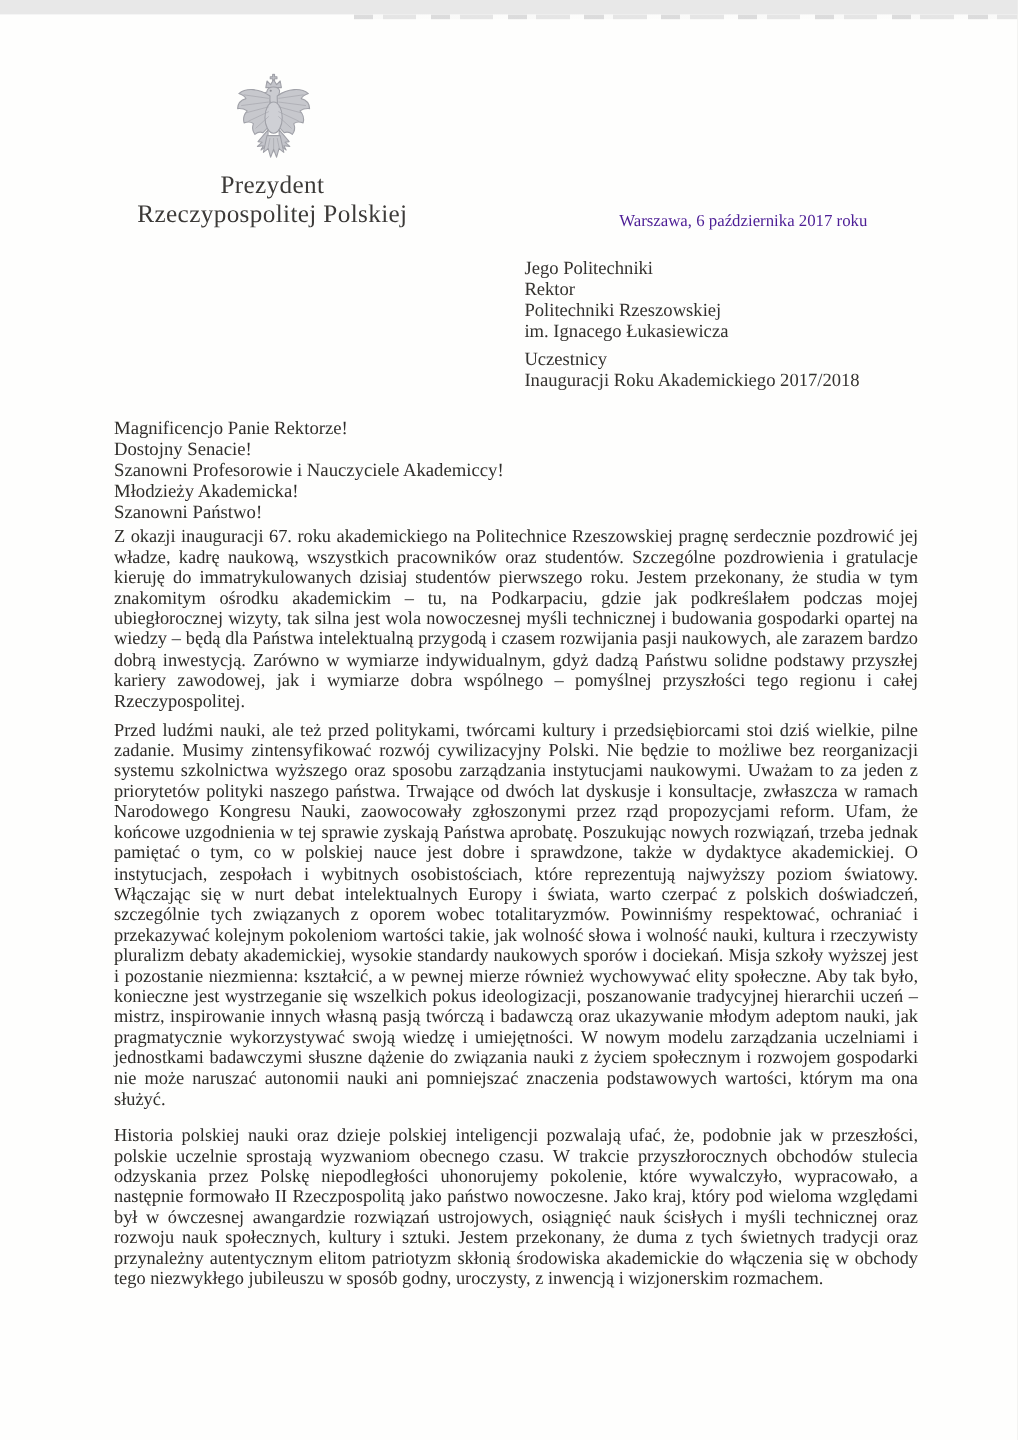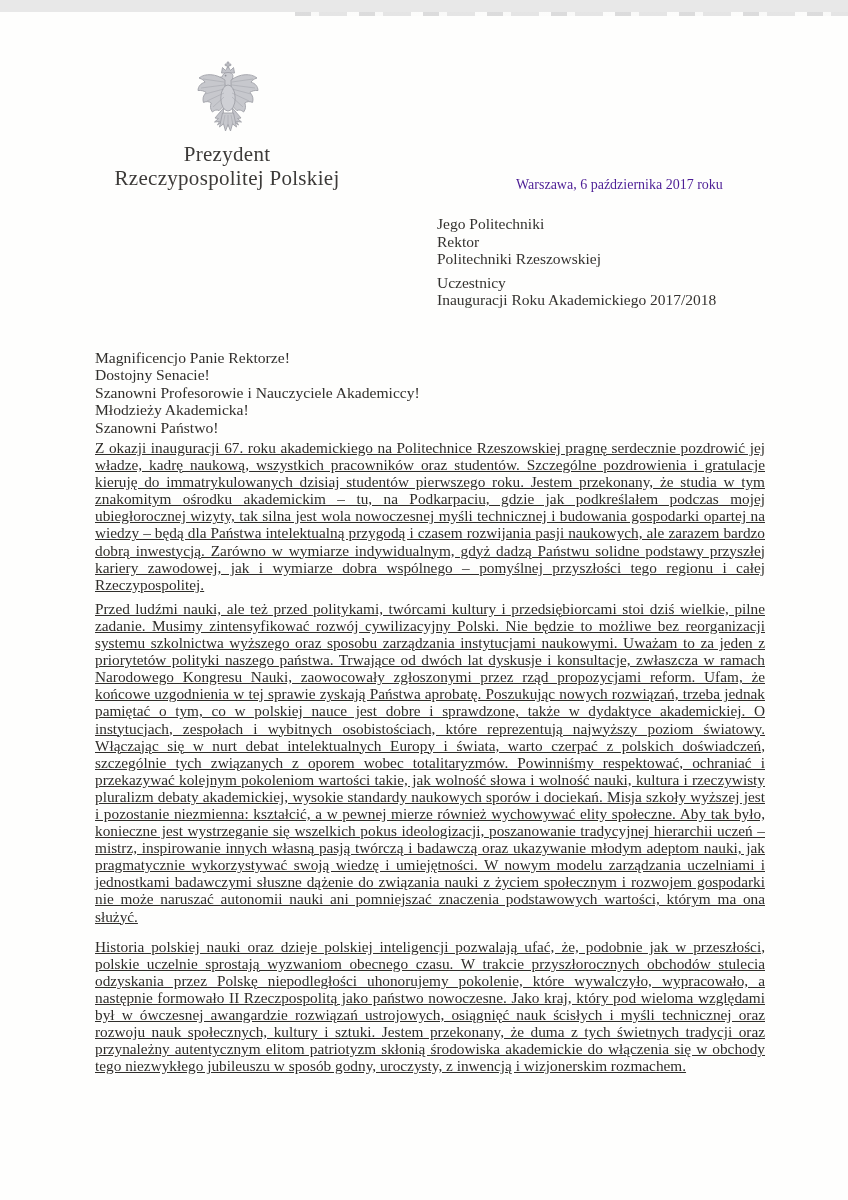--- a/index.html
+++ b/index.html
@@ -41,21 +41,21 @@
     font-size:15.5px;line-height:17.6px;color:#34322f;
   }
   .addressee .grp2{margin-top:6px;}
   .salutations{
     position:absolute;left:95px;top:337px;
     font-size:15.6px;line-height:17.4px;color:#312f2c;
   }
   .body-text{
     position:absolute;left:95px;top:427px;width:670px;
     font-size:15.3px;line-height:17.1px;
-    text-align:justify;color:#2f2d2a;text-decoration:underline;
+    text-align:justify;color:#2f2d2a;
   }
   .body-text p{margin:0 0 7px 0;}
   .body-text p.p2{margin-bottom:13px;}
   .body-text p:last-child{margin-bottom:0;}
   .line{white-space:nowrap;}
 </style>
 </head>
 <body>
 
 <div class="page">
@@ -123,20 +123,21 @@
     <div>Prezydent</div>
     <div>Rzeczypospolitej Polskiej</div>
   </div>
 
   <div class="dateline">Warszawa, 6 października 2017 roku</div>
 
   <div class="addressee">
     <div class="line">Jego Politechniki</div>
     <div class="line">Rektor</div>
     <div class="line">Politechniki Rzeszowskiej</div>
+    <div class="line">im. Ignacego Łukasiewicza</div>
     <div class="grp2">
       <div class="line">Uczestnicy</div>
       <div class="line">Inauguracji Roku Akademickiego 2017/2018</div>
     </div>
   </div>
 
   <div class="salutations">
     <div class="line">Magnificencjo Panie Rektorze!</div>
     <div class="line">Dostojny Senacie!</div>
     <div class="line">Szanowni Profesorowie i Nauczyciele Akademiccy!</div>

